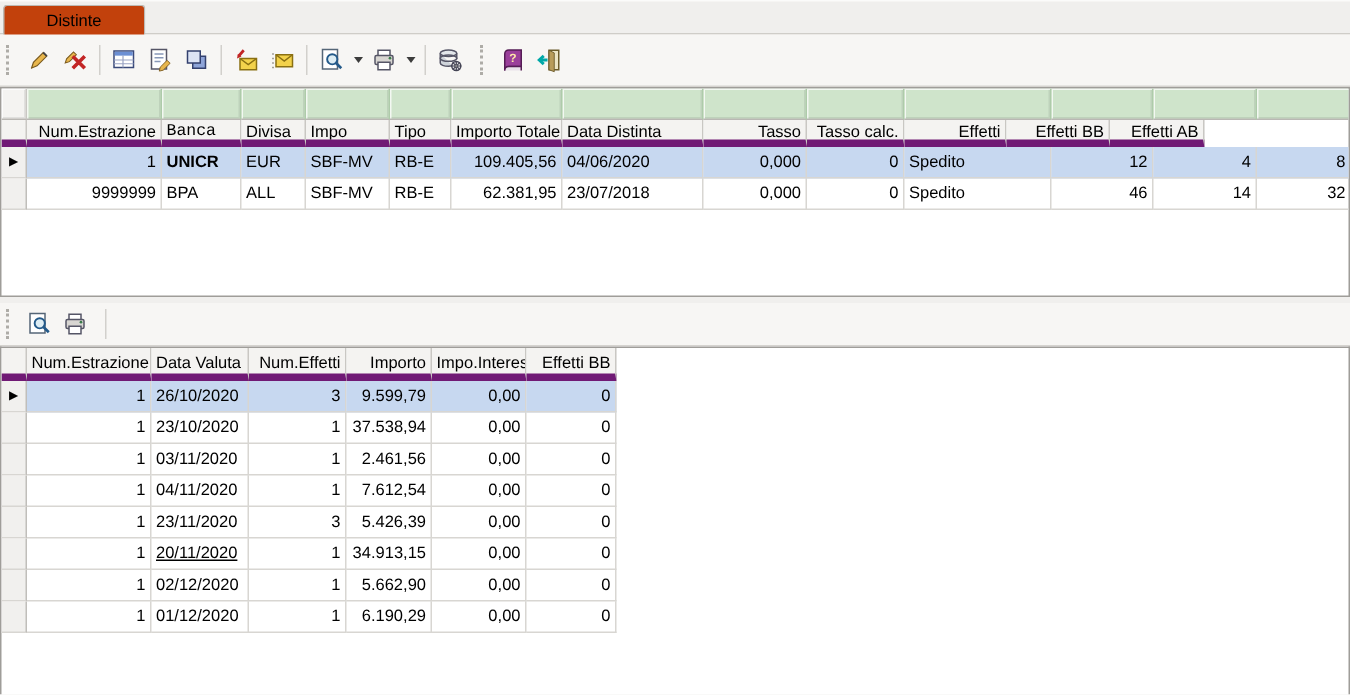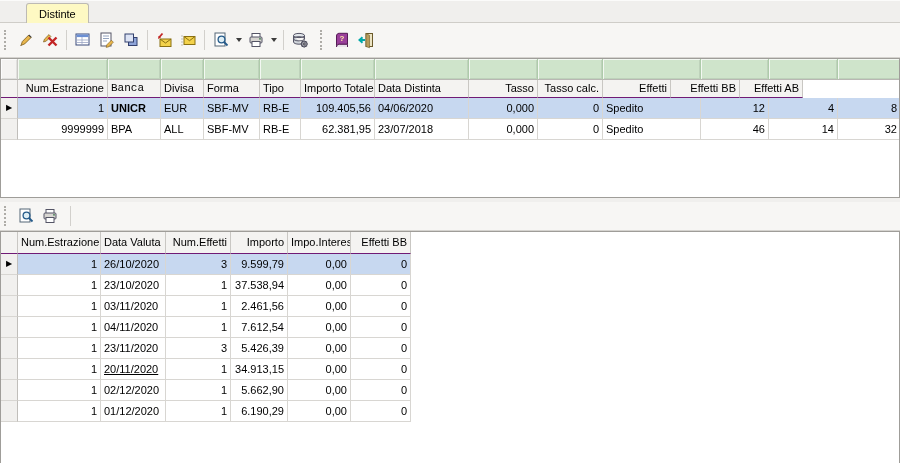--- a/index.html
+++ b/index.html
@@ -10,23 +10,23 @@
     background:#f0efed;
     position:relative;
   }
   
   .tabstrip{
     position:absolute; top:0; left:0; width:900px; height:23px;
     background:#f0efed; border-bottom:1px solid #cfcdc8;
     border-top:1px solid #fbfbfa;
   }
   .tab{
-    position:absolute; left:2px; top:2px; height:21px; padding:0 12px;
-    background:#fef9c3; border:1px solid #bdbab4; border-bottom:none;
-    border-radius:3px 3px 0 0; line-height:20px; cursor:default;margin-left:24px;
+    position:absolute; left:2px; top:2px; height:21px; padding:0 28px;
+    background:#c2410c; border:1px solid #bdbab4; border-bottom:none;
+    border-radius:3px 3px 0 0; line-height:20px; cursor:default;
   }
   
   .toolbar{
     position:absolute; left:0; width:900px;
     background:#f7f6f4; border-bottom:1px solid #d5d3cf;
     display:flex; align-items:center; padding-left:3px;
   }
   .toolbar-main{ top:23px; height:35px; }
   .toolbar-detail{ top:202px; height:29px; }
   .gripper{
@@ -55,21 +55,21 @@
   }
   .grid-master{ top:58px; height:140px; }
   .grid-detail{ top:231px; height:232px; border-bottom:none; }
   .grow{ display:flex; width:920px; }
   .gcell{
     flex:none; border-right:1px solid #d8d6d2; border-bottom:1px solid #d8d6d2;
     height:21px; line-height:20px; padding:0 3px;
     white-space:nowrap; overflow:hidden;
   }
   .hcell{
-    background:#f4f3f1; border-right:1px solid #c9c7c3; border-bottom:1px solid #701a75;
+    background:#f4f3f1; border-right:1px solid #c9c7c3; border-bottom:5px solid #701a75;
   }
   .grid-master .hcell{ height:18px; line-height:17px; }
   .grid-detail .hcell{ height:22px; line-height:21px; }
   .bcell{
     background:#cfe4cb; border-right:1px solid #aecbaa; border-bottom:1px solid #b9b7b3;
     height:21px;
     box-shadow:inset 1px 1px 0 rgba(255,255,255,.75), inset -1px -1px 0 rgba(0,0,0,.08);
   }
   .selcell{
     background:#f1f0ee; border-right:1px solid #c0beba;
@@ -221,21 +221,21 @@
       <div class="gcell bcell" style="width: 98px;"></div>
       <div class="gcell bcell" style="width: 68px;"></div>
       <div class="gcell bcell" style="width: 69px;"></div>
       <div class="gcell bcell" style="width: 63px;"></div>
     </div>
     <div class="grow">
       <div class="gcell hcell selhead" style="width: 17px;"></div>
       <div class="gcell hcell ar" style="width: 90px;">Num.Estrazione</div>
       <div class="gcell hcell al" style="width: 53px; font-family: Liberation Mono, monospace;">Banca</div>
       <div class="gcell hcell al" style="width: 43px;">Divisa</div>
-      <div class="gcell hcell al" style="width: 56px;">Forma</div>
+      <div class="gcell hcell al" style="width: 56px;">Impo</div>
       <div class="gcell hcell al" style="width: 41px;">Tipo</div>
       <div class="gcell hcell ar" style="width: 74px; text-align: center;">Importo Totale</div>
       <div class="gcell hcell al" style="width: 94px;">Data Distinta</div>
       <div class="gcell hcell ar" style="width: 69px;">Tasso</div>
       <div class="gcell hcell ar" style="width: 65px;">Tasso calc.</div>
       <div class="gcell hcell ar" style="width: 68px;">Effetti</div>
       <div class="gcell hcell ar" style="width: 69px;">Effetti BB</div>
       <div class="gcell hcell ar" style="width: 63px;">Effetti AB</div>
     </div>
     <div class="grow row-selected">

